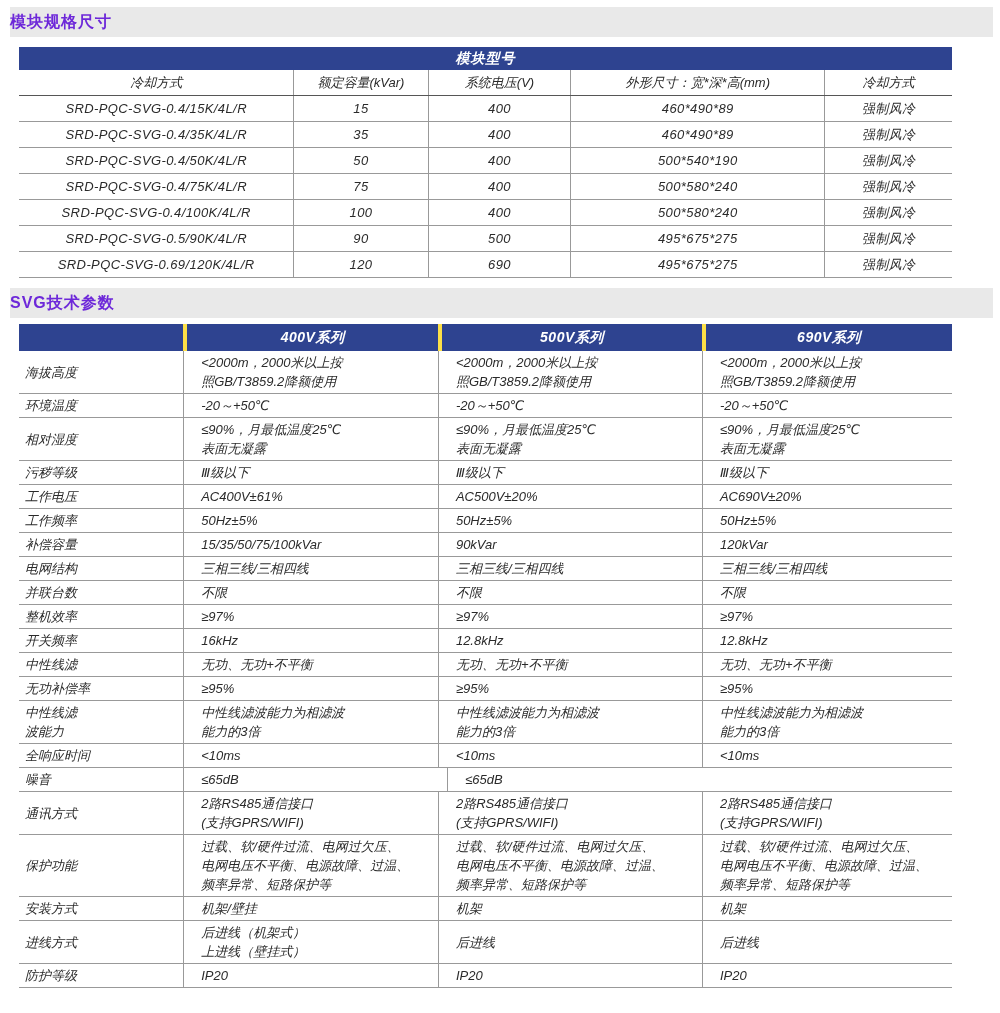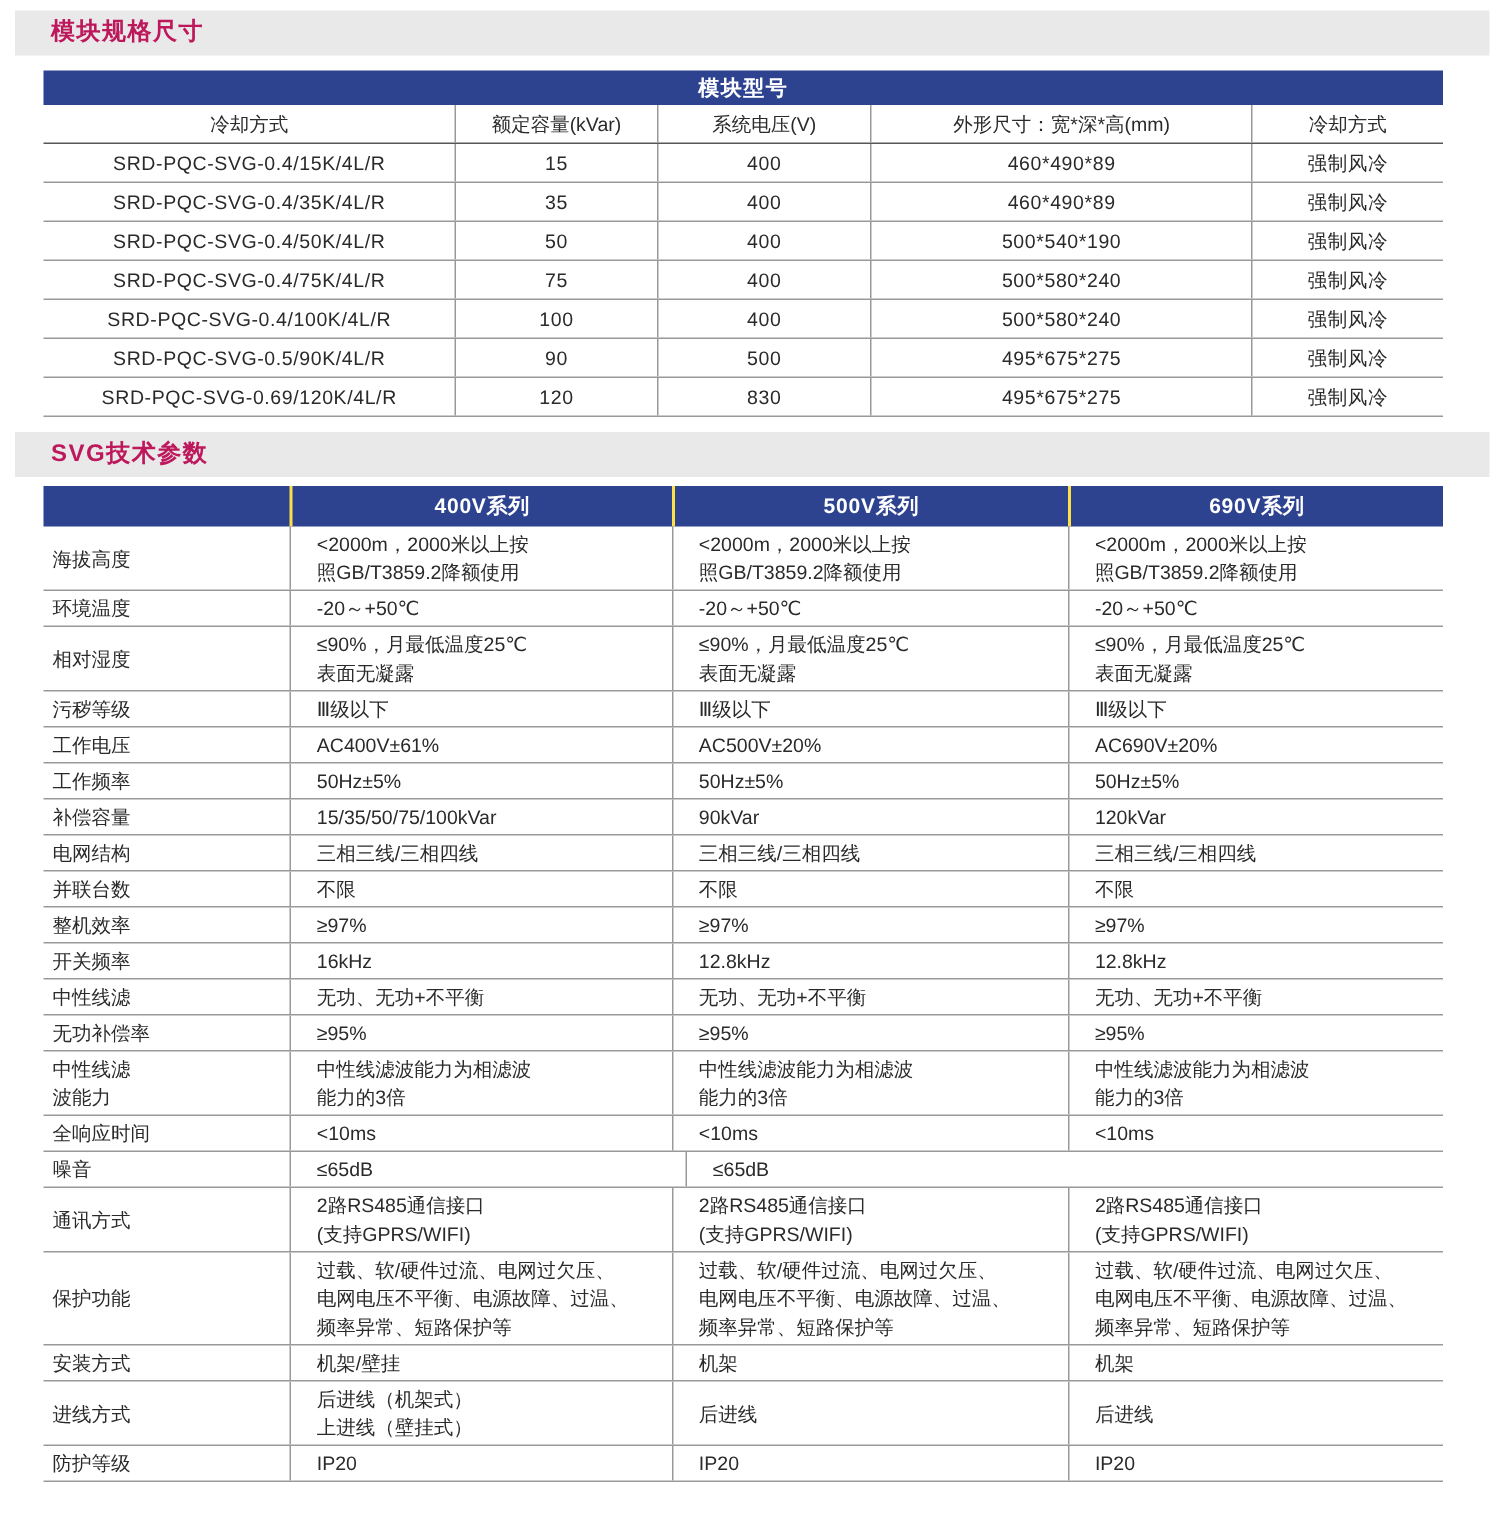--- a/index.html
+++ b/index.html
@@ -10,25 +10,25 @@
     font-family: "Liberation Sans", "DejaVu Sans", sans-serif;
     color: #2a2a2a;
   }
   .section-bar {
     margin: 7px 7px 0 10px;
     height: 30px;
     line-height: 30px;
     background: #e9e9e9;
     font-size: 16px;
     font-weight: bold;
-    color: #be185d;
-    padding-left: 24px;
+    color: #6d28d9;
+    padding-left: 0;
     letter-spacing: 1px;
   }
-  .tbl { margin-left: 29px; width: 933px; }
+  .tbl { margin-left: 19px; width: 933px; font-style: italic; }
   .t1 { margin-top: 10px; }
   .t2 { margin-top: 6px; }
   .t1-title {
     background: #2e4390;
     color: #ffffff;
     font-weight: bold;
     font-size: 14px;
     height: 23px;
     line-height: 23px;
     text-align: center;
@@ -59,21 +59,21 @@
     background: #2e4390;
     color: #ffffff;
     font-weight: bold;
     font-size: 14px;
   }
   .thead2 .cell {
     height: 27px;
     display: flex; align-items: center; justify-content: center;
     letter-spacing: 0.5px;
   }
-  .thead2 .d1, .thead2 .d2, .thead2 .d3 { border-left: 2px solid #fde047; align-items: center; }
+  .thead2 .d1, .thead2 .d2, .thead2 .d3 { border-left: 4px solid #fde047; align-items: center; }
   .d0 { width: 17.6%; }
   .d1 { width: 27.3%; }
   .d2 { width: 28.3%; }
   .d3 { width: 26.8%; }
   .t2 .trow { border-bottom: 1px solid #999; }
   .t2 .trow .cell {
     display: flex; align-items: center;
     font-size: 13px;
     padding: 2px 4px 2px 6px;
     min-height: 23px;
@@ -212,21 +212,21 @@
         </div>
       </div>
       <div class="row trow">
         <div class="cell c0">
           <span class="cellText">SRD-PQC-SVG-0.69/120K/4L/R</span>
         </div>
         <div class="cell c1">
           <span class="cellText">120</span>
         </div>
         <div class="cell c2">
-          <span class="cellText">830</span>
+          <span class="cellText">690</span>
         </div>
         <div class="cell c3">
           <span class="cellText">495*675*275</span>
         </div>
         <div class="cell c4">
           <span class="cellText">强制风冷</span>
         </div>
       </div>
     </div>
 </div>

